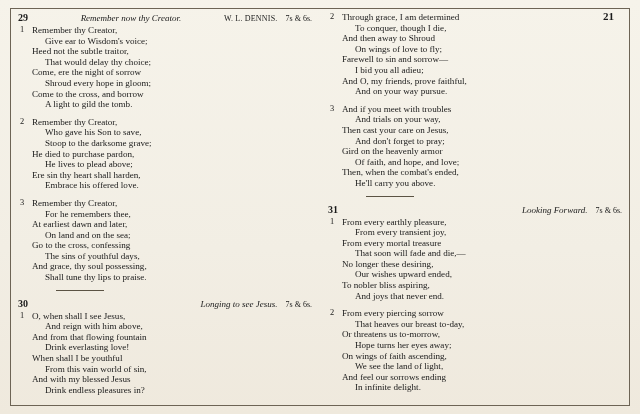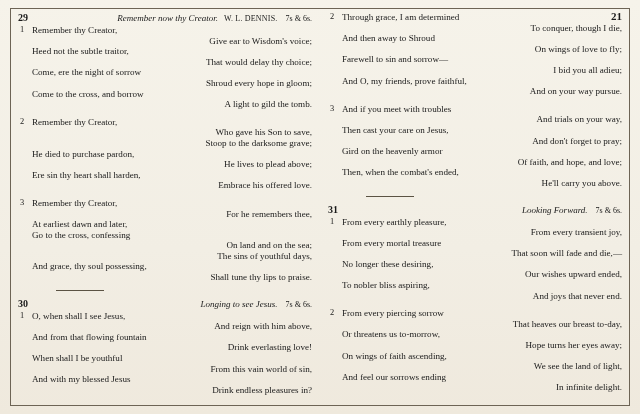--- a/index.html
+++ b/index.html
@@ -57,21 +57,21 @@
   .hymn-num {
     font-weight: bold;
     font-size: 10px;
     width: 26px;
     flex: 0 0 26px;
   }
   .hymn-title {
     font-style: italic;
     font-size: 9px;
     flex: 1 1 auto;
-    text-align: right;
+    text-align: center;
   }
   .hymn-title.centered {
     text-align: right;
   }
   .hymn-author {
     font-variant: small-caps;
     font-size: 8px;
     letter-spacing: 0.2px;
     padding-left: 6px;
   }
@@ -91,33 +91,32 @@
     position: absolute;
     left: 2px;
     top: 0;
     font-size: 8.4px;
   }
   .line {
     white-space: nowrap;
   }
   .line.ind {
     padding-left: 13px;
-    text-align: right;
   }
 
   .rule {
     width: 48px;
     height: 1px;
     background: #5b5344;
     margin: 5px 0 7px 38px;
   }
 
   .page-number {
     position: absolute;
-    right: 18px;
+    right: 26px;
     top: 10px;
     font-weight: bold;
     font-size: 11px;
   }
 </style>
 </head>
 <body>
 
 <div class="page">
   <div class="page-border"></div>
@@ -157,22 +156,22 @@
           <div class="line ind">He lives to plead above;</div>
           <div class="line">Ere sin thy heart shall harden,</div>
           <div class="line ind">Embrace his offered love.</div>
         </div>
 
         <div class="stanza">
           <span class="stanza-num">3</span>
           <div class="line">Remember thy Creator,</div>
           <div class="line ind">For he remembers thee,</div>
           <div class="line">At earliest dawn and later,</div>
+          <div class="line ind">On land and on the sea;</div>
           <div class="line">Go to the cross, confessing</div>
-          <div class="line ind">On land and on the sea;</div>
           <div class="line ind">The sins of youthful days,</div>
           <div class="line">And grace, thy soul possessing,</div>
           <div class="line ind">Shall tune thy lips to praise.</div>
         </div>
       </div>
 
       <div class="rule"></div>
 
       <div class="hymn">
         <div class="hymn-head">

